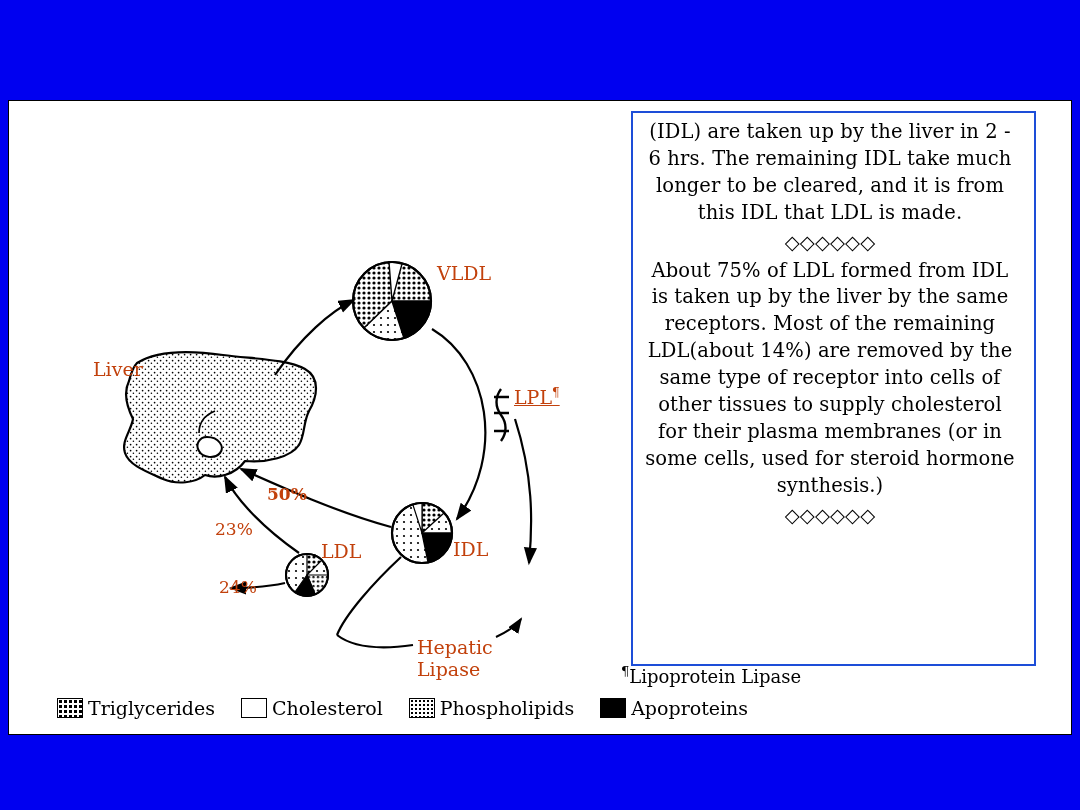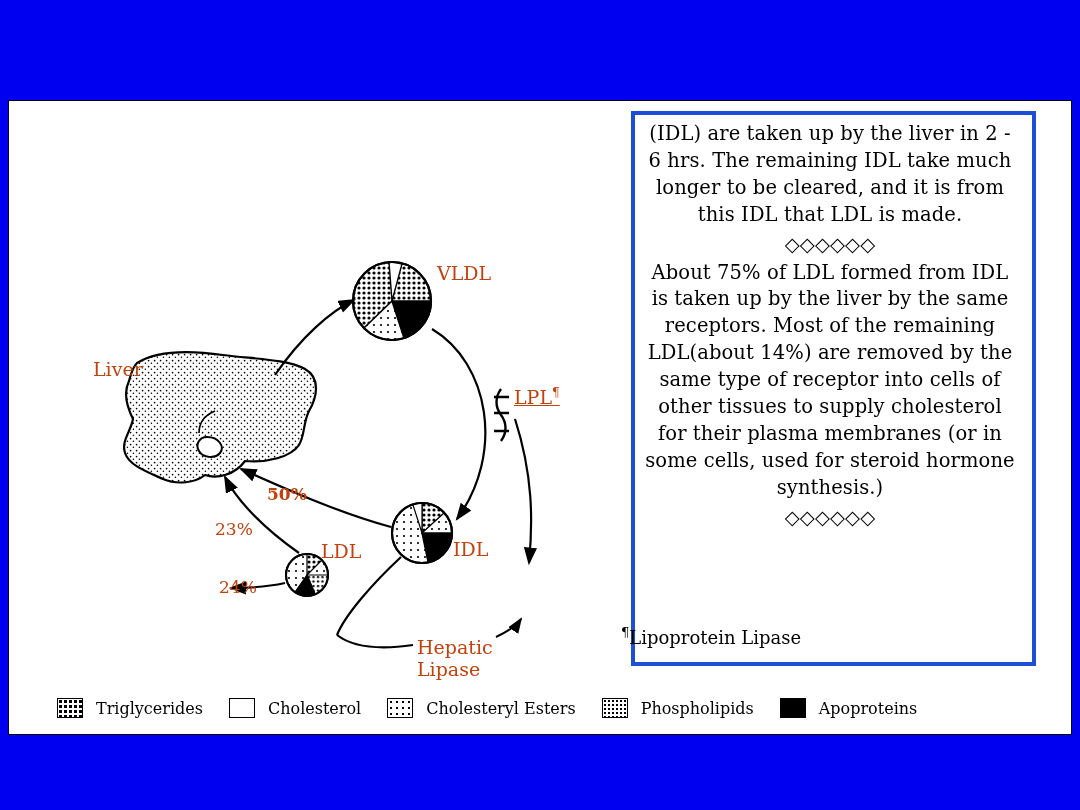--- a/index.html
+++ b/index.html
@@ -30,21 +30,21 @@
     border: 1px solid #000000;
     box-sizing: border-box;
   }
   
   #textbox {
     position: absolute;
     left: 622px;
     top: 10px;
     width: 405px;
     height: 555px;
-    border: 4px solid #1d4ed8;
+    border: 2px solid #1d4ed8;
     box-sizing: border-box;
     background: #fff;
     padding: 6px 17px 0 10px;
   }
   #textbox p {
     margin: 0;
     font-family: "DejaVu Serif", serif;
     font-size: 19.5px;
     line-height: 1.38;
     text-align: center;
@@ -79,24 +79,23 @@
     width: 1000px;
     height: 30px;
     display: flex;
     align-items: center;
   }
   .legend-item {
     display: flex;
     align-items: center;
     margin-right: 26px;
     font-family: "DejaVu Serif", serif;
-    font-size: 16px;
+    font-size: 19px;
     color: #000;
     white-space: nowrap;
-    gap: 8px;
   }
   .swatch {
     width: 26px;
     height: 20px;
     border: 1.5px solid #000;
     margin-right: 5px;
     box-sizing: border-box;
   }
   
   .sw-trig {
@@ -115,21 +114,21 @@
   .sw-phos {
     background-color: #fff;
     background-image: radial-gradient(#000 35%, transparent 37%);
     background-size: 4px 4px;
   }
   .sw-apo { background: #000; }
 
   #footnote {
     position: absolute;
     left: 612px;
-    top: 524px;
+    top: 563px;
     font-family: "DejaVu Serif", serif;
     font-size: 18px;
     color: #000;
     white-space: nowrap;
   }
   svg { display: block; }
   #diagram-svg {
     position: absolute;
     left: 0; top: 0;
     width: 1064px; height: 635px;
@@ -251,24 +250,20 @@
     <div id="legend">
       <div class="legend-item">
         <span class="swatch sw-trig"></span>
         <span>Triglycerides</span>
       </div>
       <div class="legend-item">
         <span class="swatch sw-chol"></span>
         <span>Cholesterol</span>
       </div>
       <div class="legend-item">
-        <span class="swatch sw-ce"></span>
-        <span>Cholesteryl Esters</span>
-      </div>
-      <div class="legend-item">
         <span class="swatch sw-phos"></span>
         <span>Phospholipids</span>
       </div>
       <div class="legend-item">
         <span class="swatch sw-apo"></span>
         <span>Apoproteins</span>
       </div>
     </div>
 
   </div>

